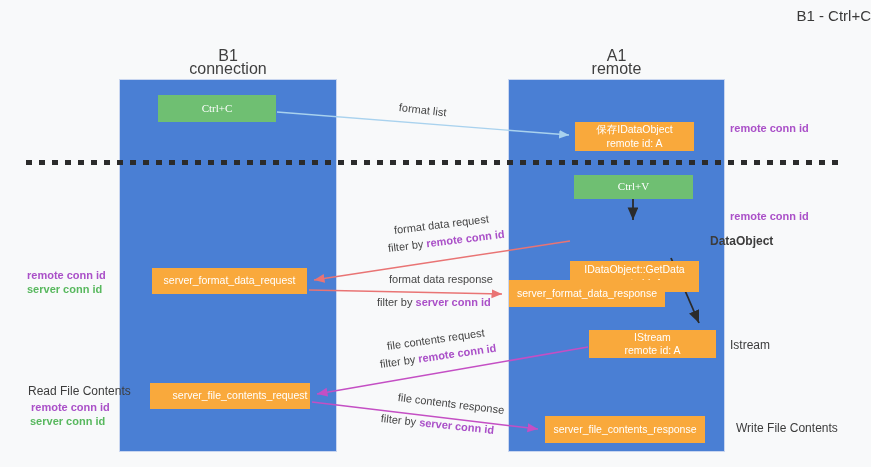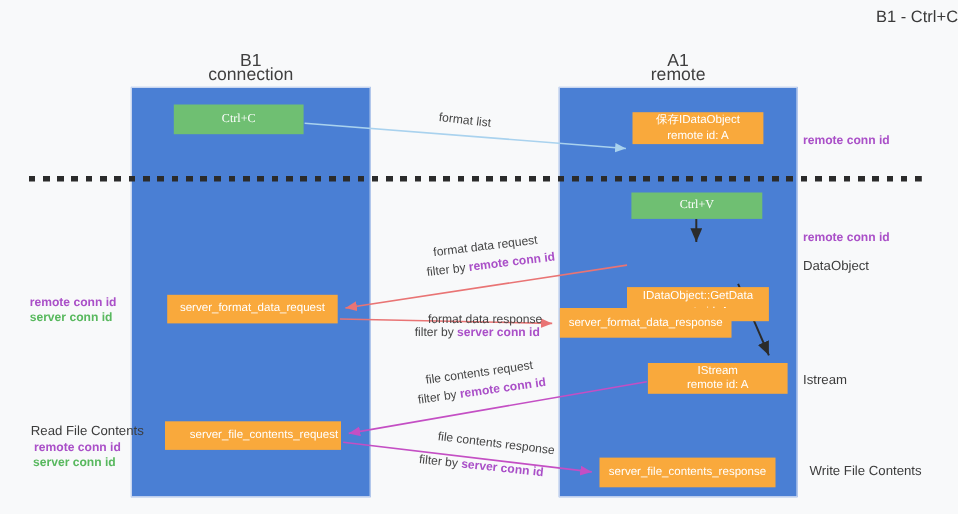--- a/index.html
+++ b/index.html
@@ -84,21 +84,21 @@
     <line x1="309" y1="290" x2="502" y2="294" stroke="#e97474" stroke-width="1.5" marker-end="url(#mRed)"></line>
     <line x1="671" y1="258" x2="699" y2="323" stroke="#2b2b2b" stroke-width="1.8" marker-end="url(#mBlack)"></line>
     <line x1="588" y1="347" x2="317" y2="394" stroke="#c44fc4" stroke-width="1.5" marker-end="url(#mMag)"></line>
     <line x1="312" y1="402" x2="538" y2="429" stroke="#c44fc4" stroke-width="1.5" marker-end="url(#mMag)"></line>
   </svg>
 
   <div class="box green fs11" style="left:158px;top:95px;width:118px;height:27px;">
     <div class="l1">Ctrl+C</div>
   </div>
 
-  <div class="box orange fs105" style="left:575px;top:102px;width:119px;height:29px;">
+  <div class="box orange fs105" style="left:575px;top:122px;width:119px;height:29px;">
     <div class="l1">保存IDataObject</div>
     <div class="l2">remote id: A</div>
   </div>
 
   <div class="box green fs11" style="left:574px;top:175px;width:119px;height:24px;">
     <div class="l1">Ctrl+V</div>
   </div>
 
   <div class="box orange fs105" style="left:570px;top:226px;width:129px;height:31px;margin-top:35px;">
     <div class="l1">IDataObject::GetData</div>
@@ -126,38 +126,38 @@
     <div class="l1">server_file_contents_response</div>
   </div>
 
   <div class="lbl td65" style="left:399px;top:101px;">format list</div>
 
   <div class="lbl tu7" style="left:394px;top:224px;">format data request</div>
   <div class="lbl tu7" style="left:388px;top:242px;">
     <span>filter by </span><span class="purple">remote conn id</span>
   </div>
 
-  <div class="lbl" style="left:389px;top:273px;margin-top:12px;">format data response</div>
+  <div class="lbl" style="left:389px;top:273px;">format data response</div>
   <div class="lbl" style="left:377px;top:296px;">
     <span>filter by </span><span class="purple">server conn id</span>
   </div>
 
   <div class="lbl tu8" style="left:387px;top:340px;">file contents request</div>
   <div class="lbl tu8" style="left:380px;top:358px;">
     <span>filter by </span><span class="purple">remote conn id</span>
   </div>
 
   <div class="lbl td7" style="left:398px;top:391px;">file contents response</div>
   <div class="lbl td6" style="left:381px;top:412px;">
     <span>filter by </span><span class="purple">server conn id</span>
   </div>
 
   <div class="lbl purple" style="left:730px;top:122px;">remote conn id</div>
   <div class="lbl purple" style="left:730px;top:210px;">remote conn id</div>
-  <div class="lbl dark" style="left:730px;top:234px;">DataObject</div>
+  <div class="lbl dark" style="left:710px;top:234px;font-weight:bold;">DataObject</div>
   <div class="lbl dark" style="left:730px;top:338px;">Istream</div>
   <div class="lbl dark" style="left:736px;top:421px;">Write File Contents</div>
 
   <div class="lbl purple" style="left:27px;top:269px;">remote conn id</div>
   <div class="lbl greentxt" style="left:27px;top:283px;">server conn id</div>
   <div class="lbl dark" style="left:28px;top:384px;">Read File Contents</div>
   <div class="lbl purple" style="left:31px;top:401px;">remote conn id</div>
   <div class="lbl greentxt" style="left:30px;top:415px;">server conn id</div>
 
 </div>

